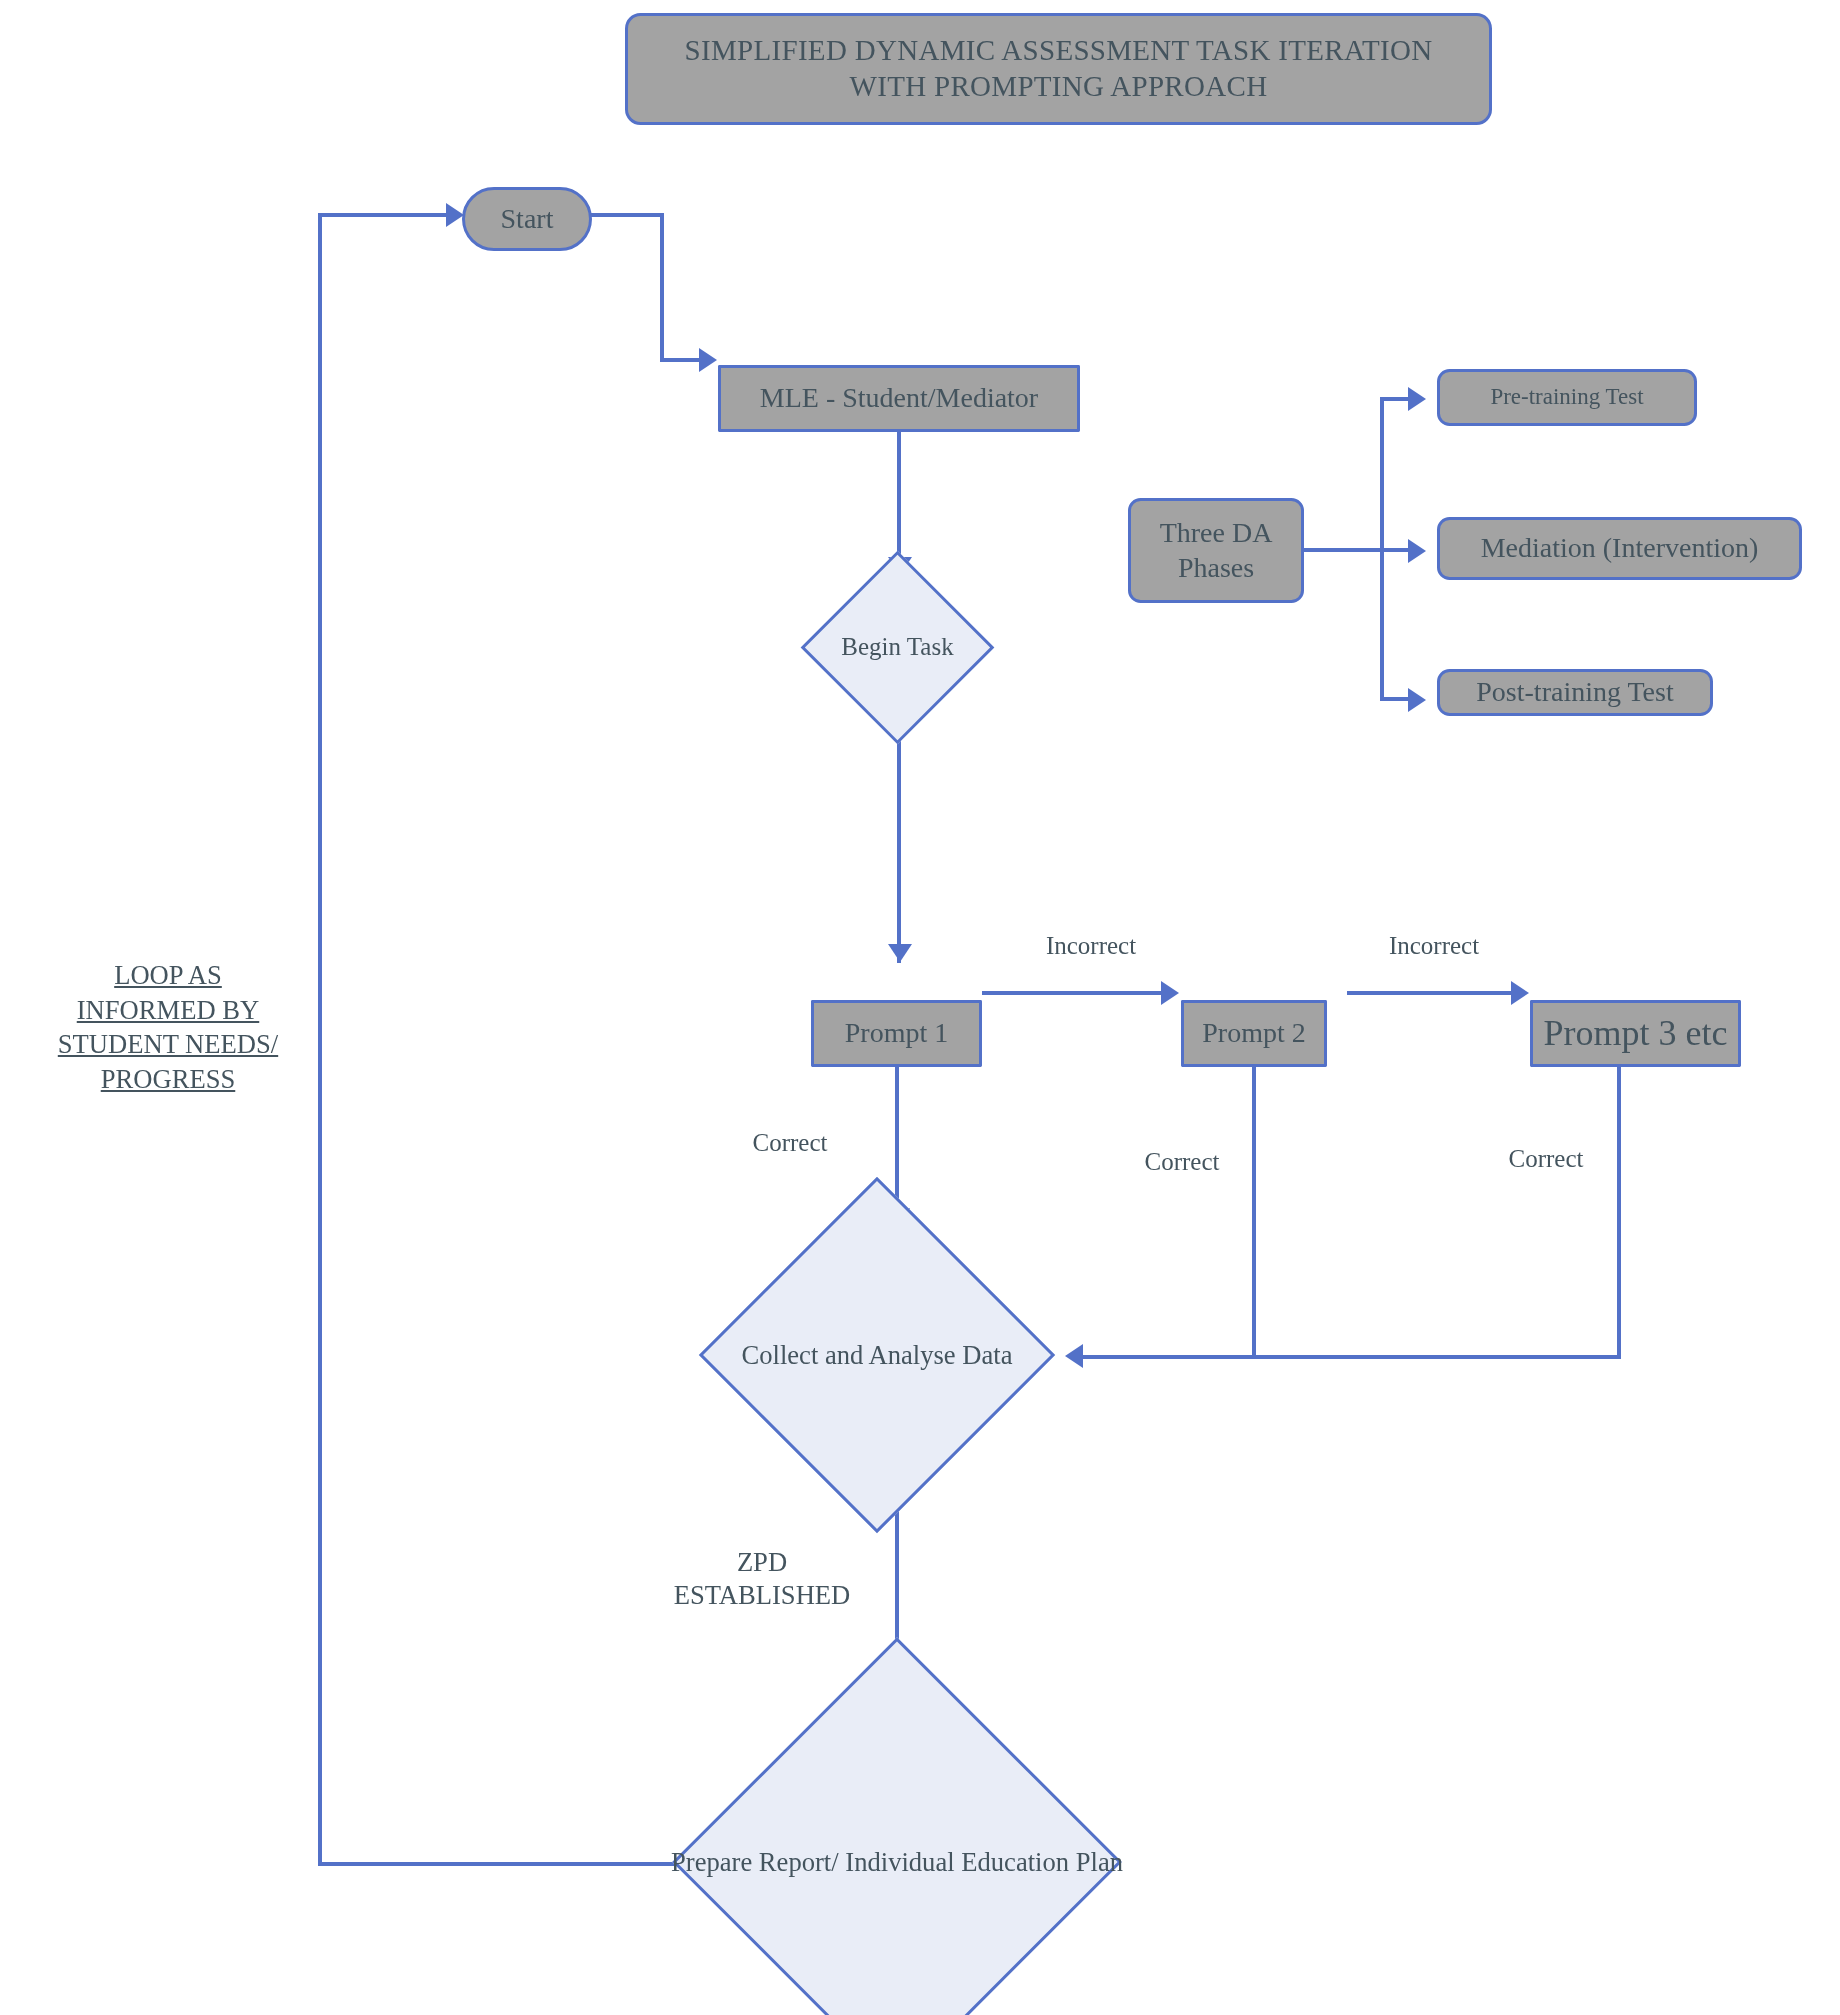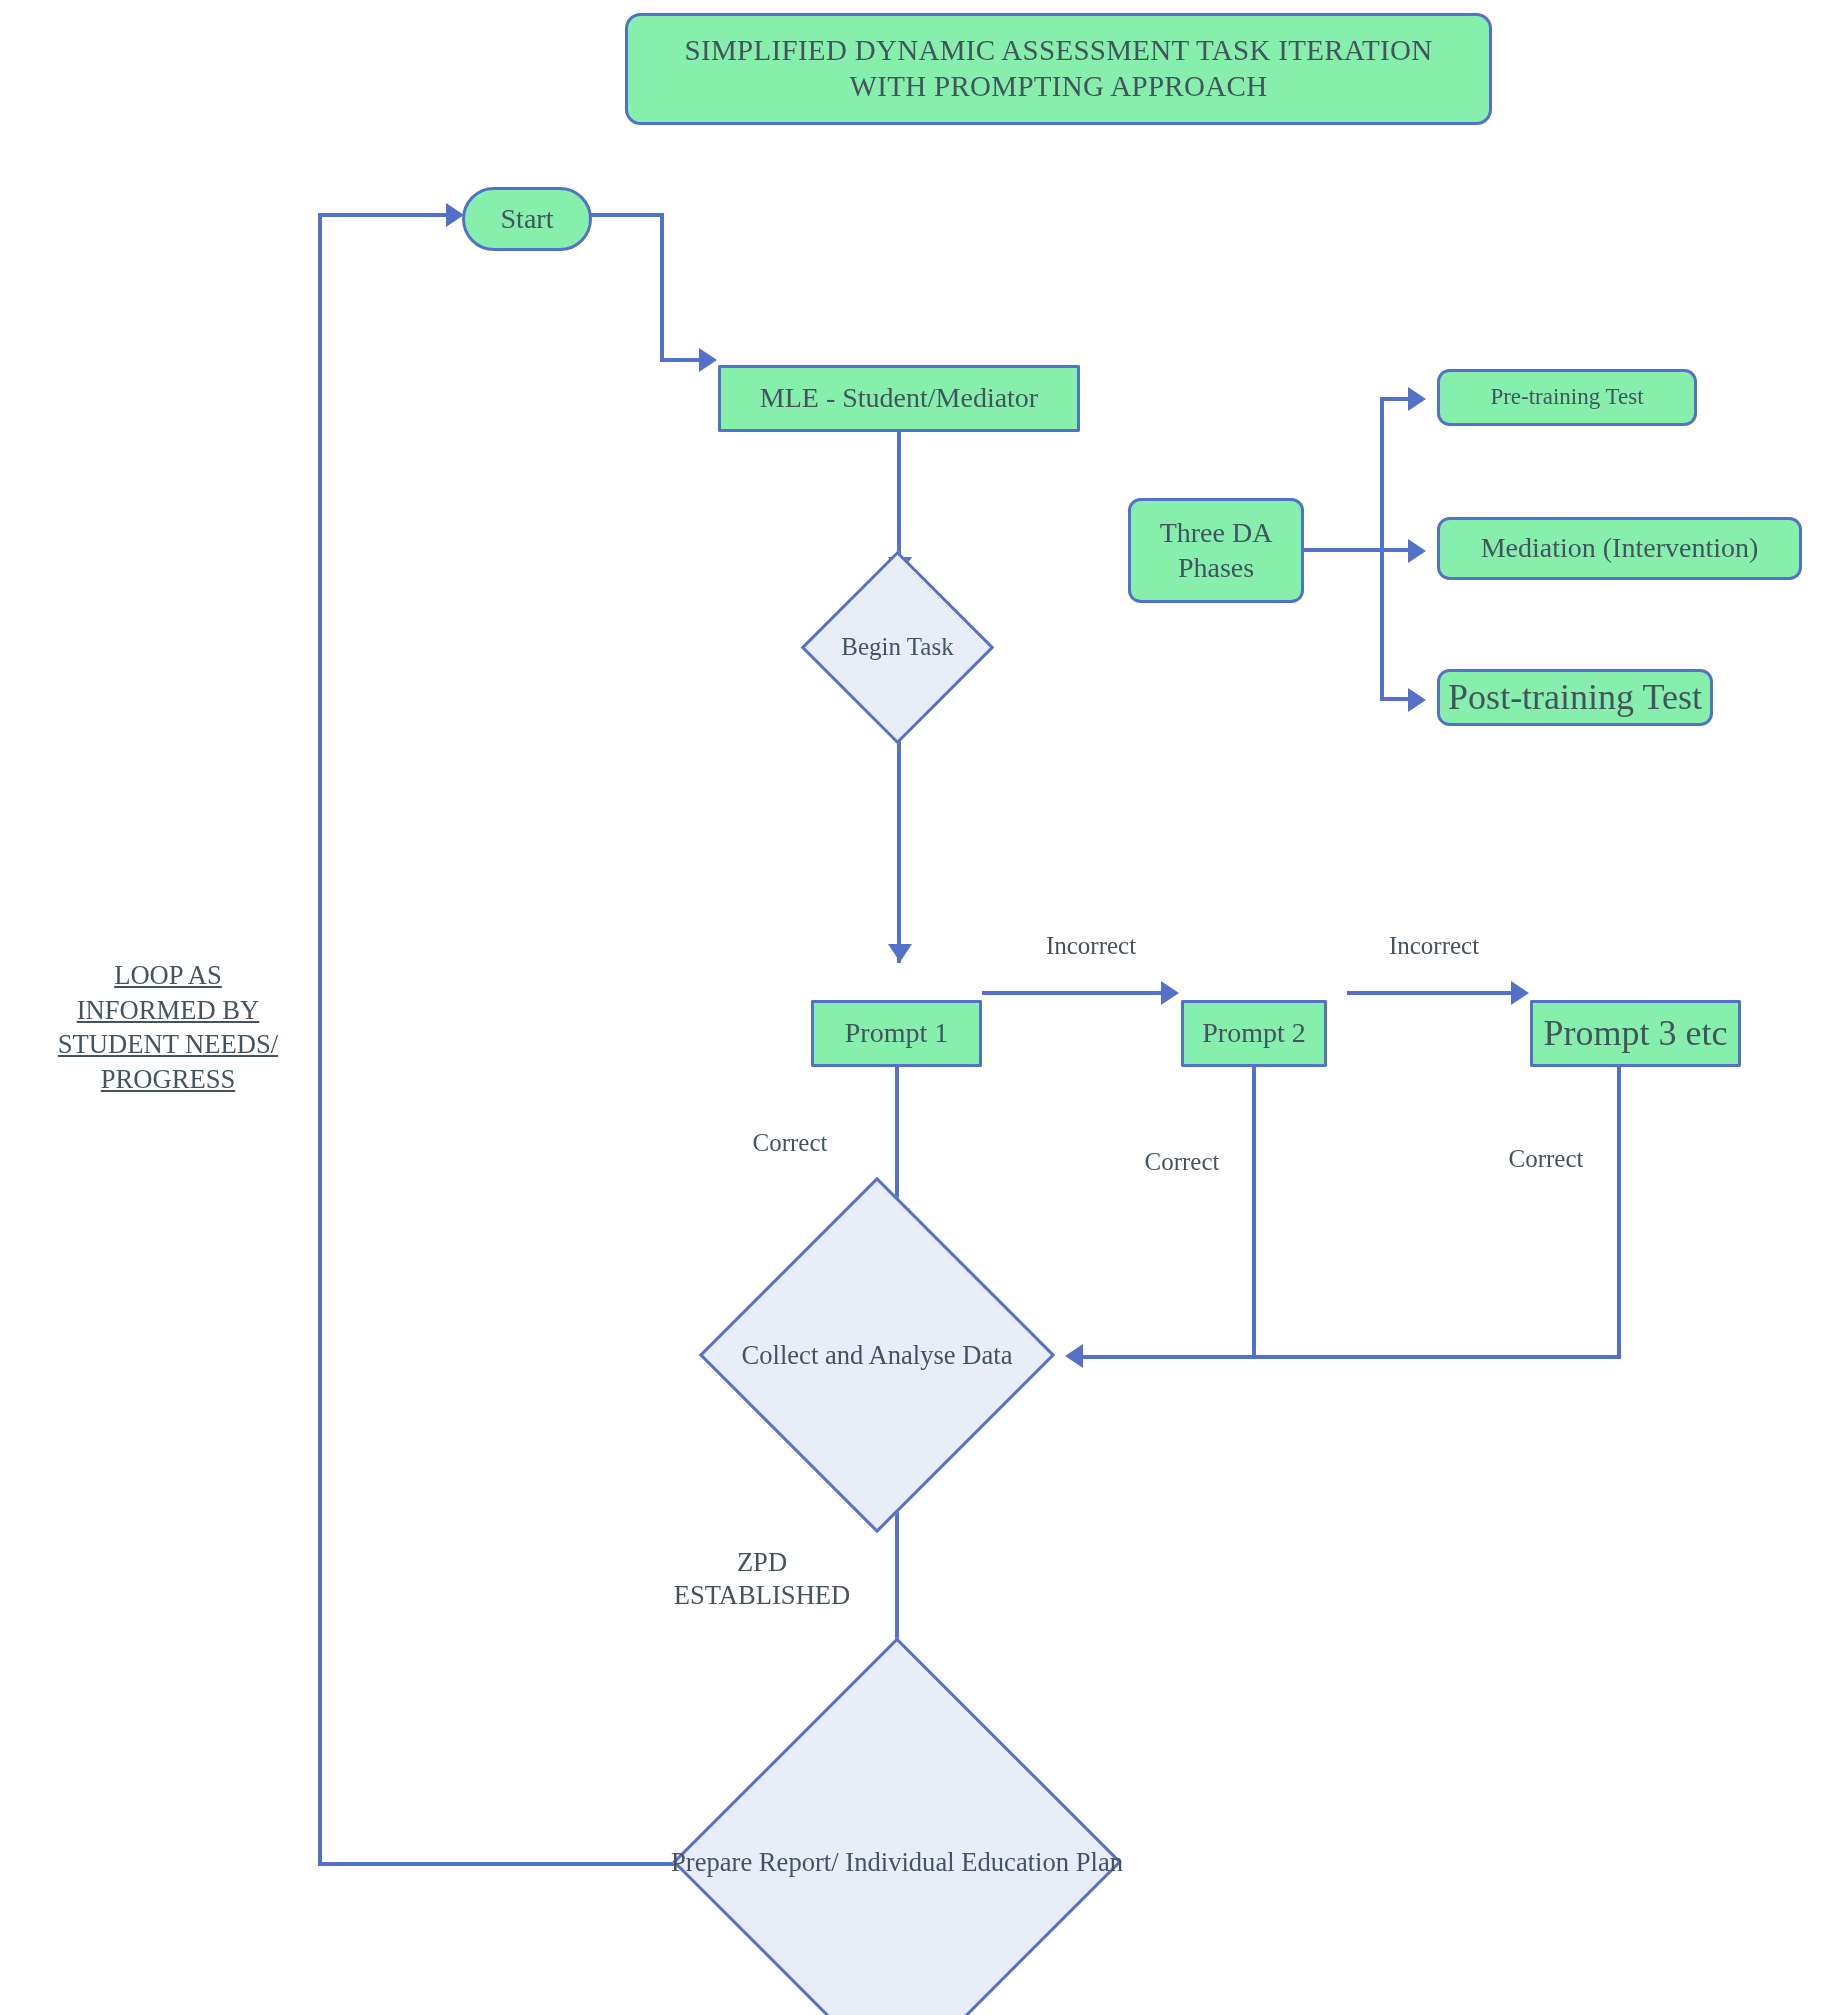--- a/index.html
+++ b/index.html
@@ -15,21 +15,21 @@
     position: relative;
     width: 1840px;
     height: 2015px;
     background: #ffffff;
     overflow: hidden;
   }
   
   .node {
     position: absolute;
     box-sizing: border-box;
-    background: #86efac;
+    background: #a3a3a3;
     border: 3.5px solid #5371c8;
     color: #44545e;
     display: flex;
     align-items: center;
     justify-content: center;
     text-align: center;
     line-height: 1.22;
     z-index: 3;
   }
   .node-rect        { border-radius: 1.4px; margin-top: 40px; }
@@ -212,16 +212,16 @@
   <div class="line line-h" style="left:1380px; top:548px; width:31px;"></div>
   <div class="arrow arrow-right" style="left:1408px; top:539px;"></div>
 
   <div class="line line-h" style="left:1380px; top:697px; width:31px;"></div>
   <div class="arrow arrow-right" style="left:1408px; top:688px;"></div>
 
   <div class="node node-round" style="left:1437px; top:369px; width:260px; height:57px; font-size:23px;">Pre-training Test</div>
 
   <div class="node node-round" style="left:1437px; top:517px; width:365px; height:63px; font-size:28px;">Mediation (Intervention)</div>
 
-  <div class="node node-round" style="left:1437px; top:669px; width:276px; height:57px; font-size:36px;">Post-training Test</div>
+  <div class="node node-round" style="left:1437px; top:669px; width:276px; height:47px; font-size:28px;">Post-training Test</div>
 
 </div>
 
 
 </body></html>

